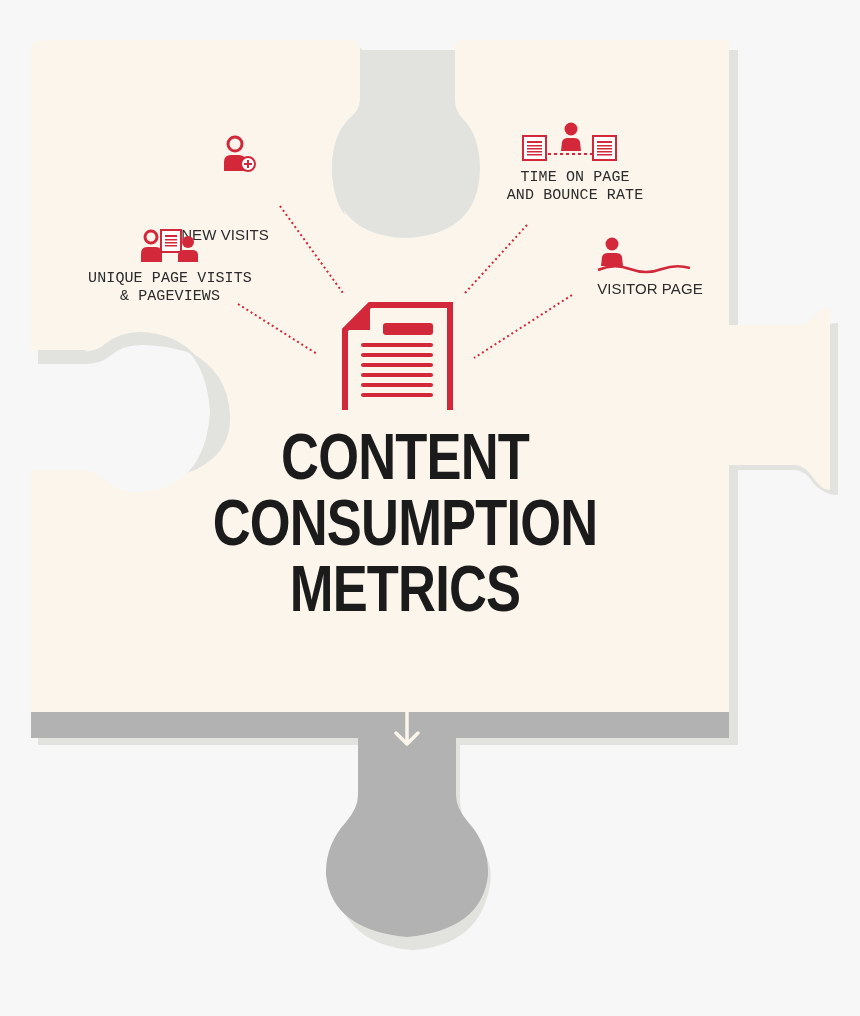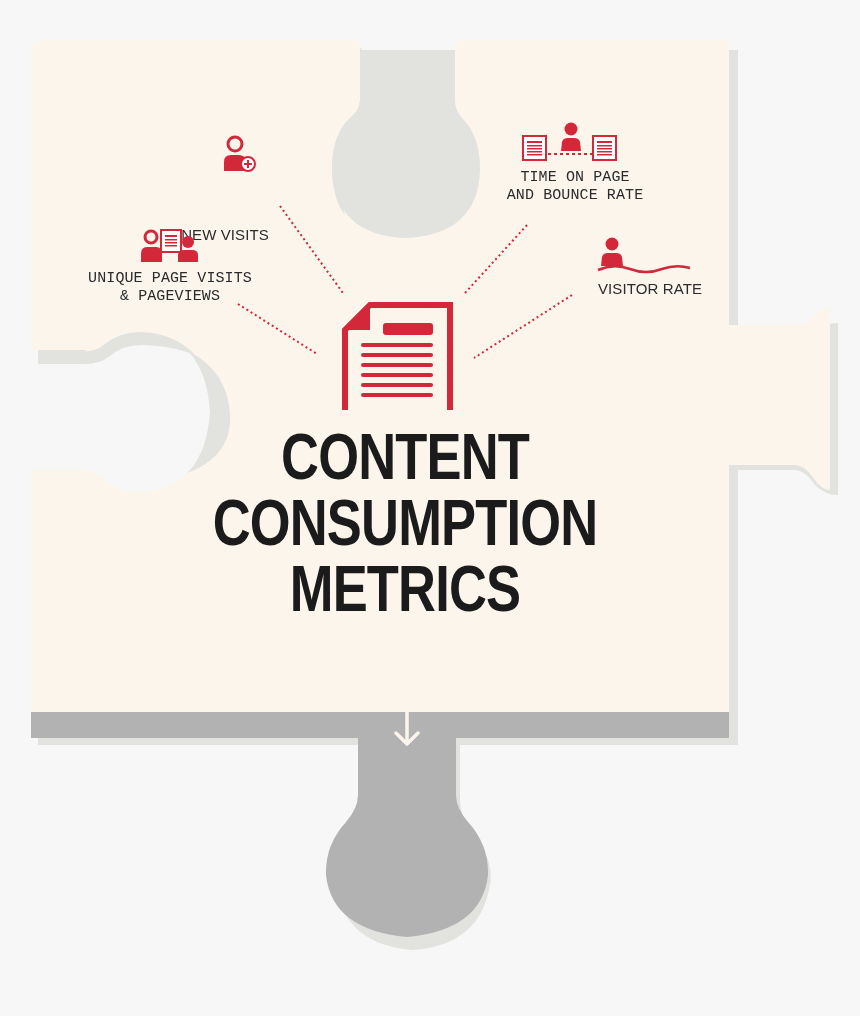--- a/index.html
+++ b/index.html
@@ -127,19 +127,19 @@
 <div class="label" style="left:490px;top:169px;width:170px;font-family:Liberation Mono, monospace;">
   <div>TIME ON PAGE</div>
   <div>AND BOUNCE RATE</div>
 </div>
 
 <svg class="icon" style="left:596px;top:237px;" width="98" height="40" viewBox="0 0 98 40">
   <circle cx="16" cy="7" r="6.5" fill="#d2283a"></circle>
   <path d="M5 29 L6 20 Q7 16 12 16 L20 16 Q25 16 26 20 L27 29 Z" fill="#d2283a"></path>
   <path d="M2 33 Q18 26 34 32 Q50 38 66 32 Q80 27 94 31" fill="none" stroke="#d2283a" stroke-width="2.5"></path>
 </svg>
-<div class="label" style="left:580px;top:280px;width:140px;">VISITOR RATE</div>
+<div class="label" style="left:580px;top:280px;width:140px;">VISITOR PAGE</div>
 
 <div class="title">
   <div>CONTENT</div>
   <div>CONSUMPTION</div>
   <div>METRICS</div>
 </div>
 
 </body></html>

